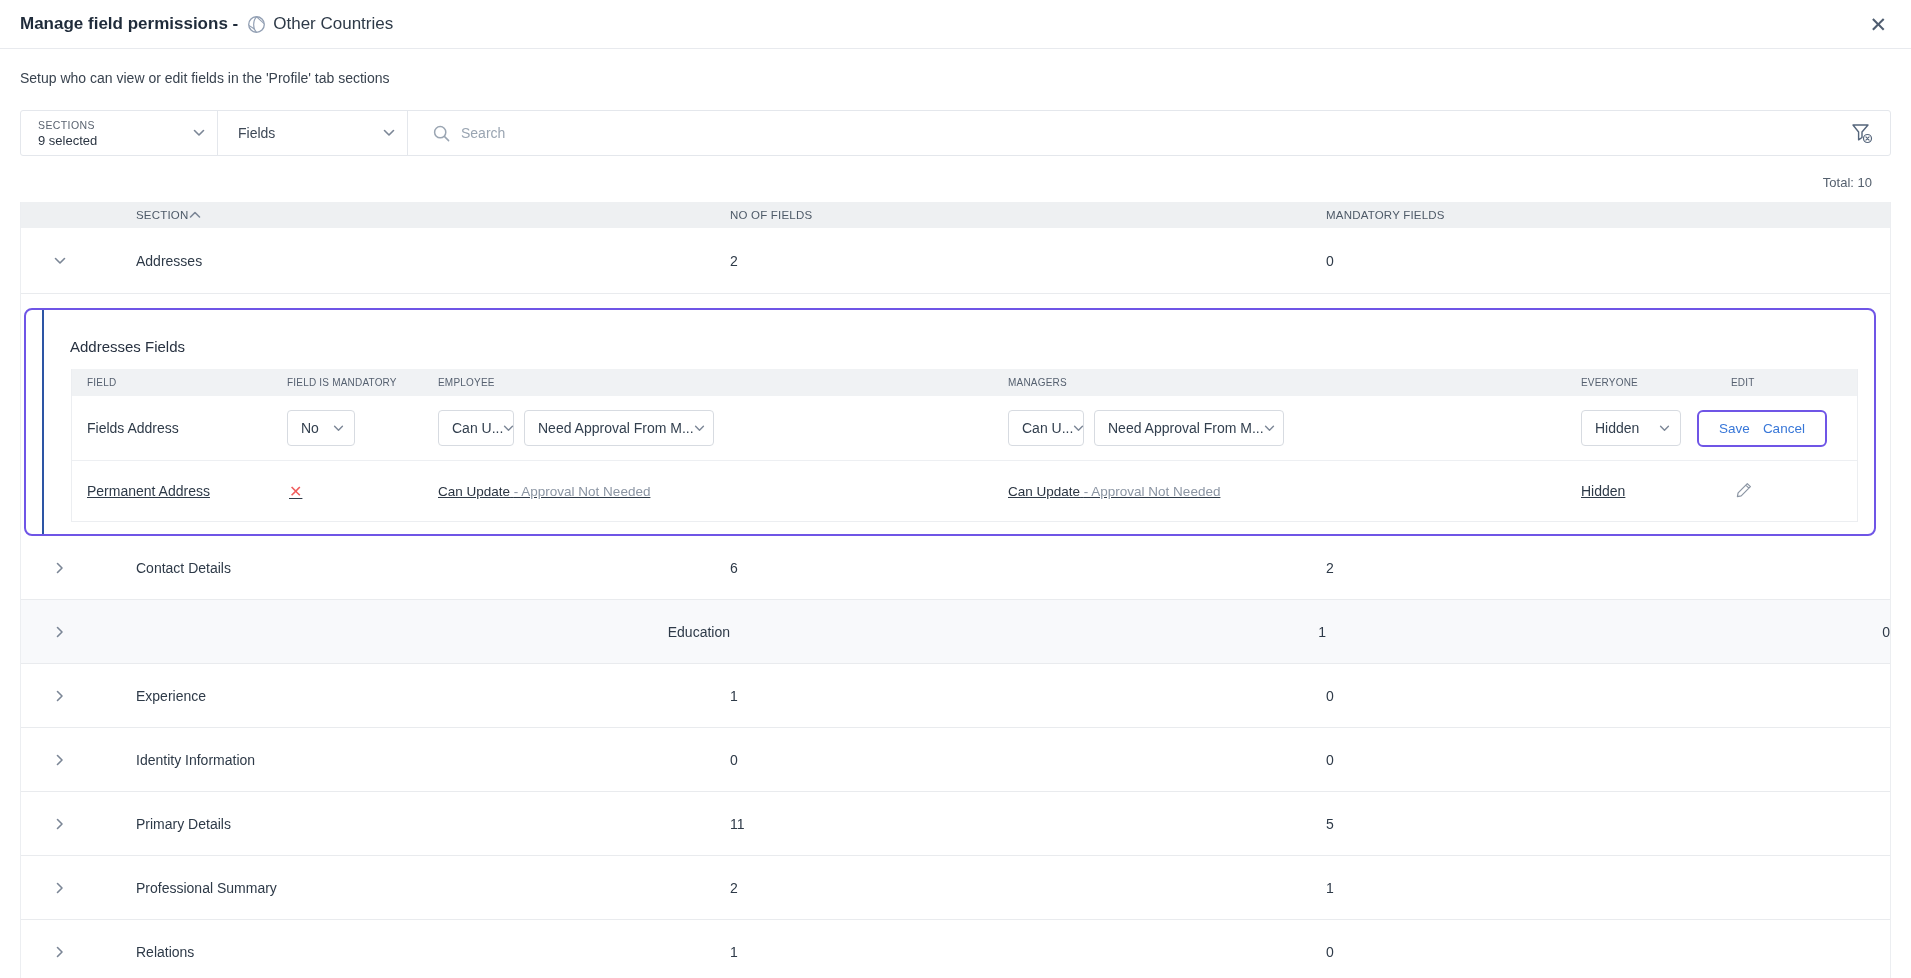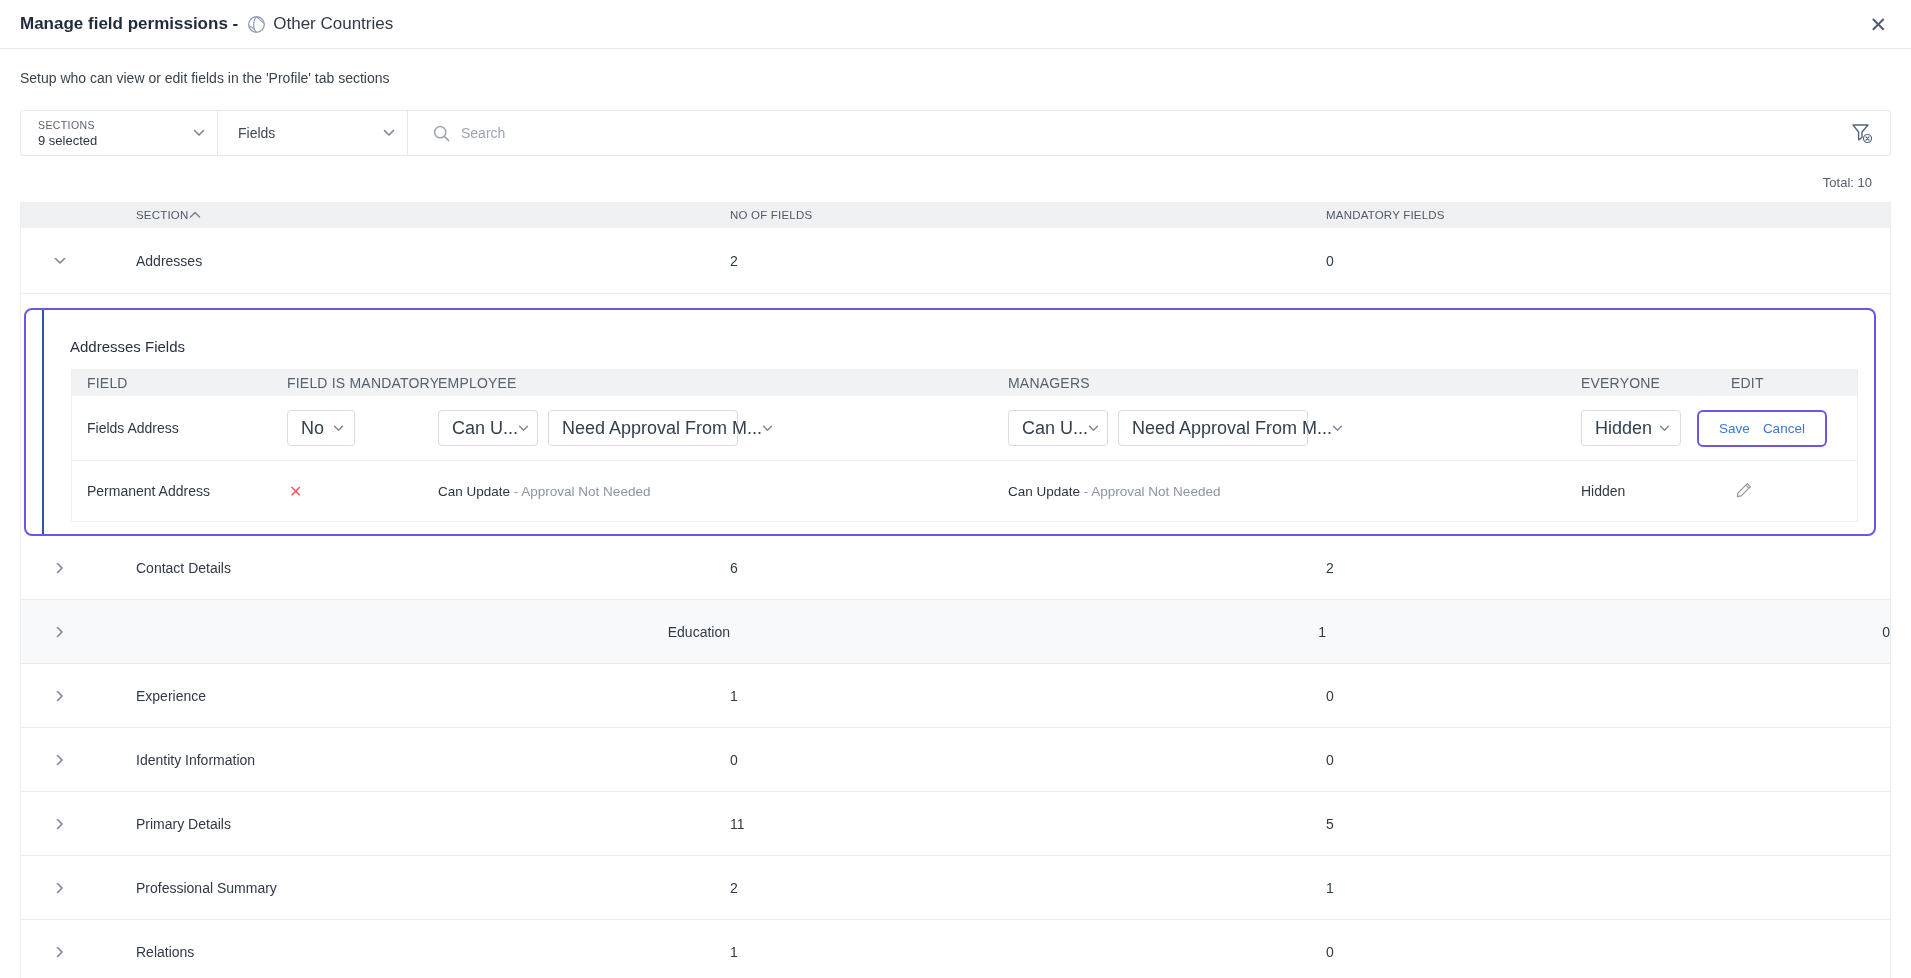--- a/index.html
+++ b/index.html
@@ -56,34 +56,34 @@
   .addr-row { height:66px; border-bottom:1px solid #e9ebee; }
 
   
   .panel { position:relative; margin:14px 14px 0 3px; border:2px solid #6f55e6;
     border-radius:8px; padding:28px 0 12px 0; background:#fff; }
   .navline { position:absolute; left:16px; top:0; bottom:0; width:2px; background:#2d55a5; }
   .panel-title { margin-left:44px; font-size:15px; font-weight:500; color:#273140; }
   .innertable { margin:14px 16px 0 45px; border:1px solid #eceef1; border-top:none; }
   .it-grid { display:grid; grid-template-columns:215px 151px 570px 573px 150px 1fr;
     align-items:center; }
-  .it-header { height:27px; background:#f0f2f4; font-size:14px; color:#566170;
+  .it-header { height:27px; background:#f0f2f4; font-size:10px; color:#566170;
     letter-spacing:.2px; }
   .it-header .hcell { white-space:nowrap; overflow:hidden; }
   .pad-first { padding-left:15px; }
   .it-row1 { height:65px; border-bottom:1px solid #edeff2; }
-  .it-row2 { height:60px; }
+  .it-row2 { height:60px;text-decoration:underline; }
   .cellflex { display:flex; align-items:center; gap:10px; }
   .fieldname { font-size:14px; color:#2e3a48; }
 
   .dd { height:36px; background:#fff; border:1px solid #d7dbe1; border-radius:4px;
     display:flex; align-items:center; justify-content:space-between; padding:0 10px 0 13px;
-    font-size:18px; color:#323f4e; cursor:pointer; white-space:nowrap; }
+    font-size:14px; color:#323f4e; cursor:pointer; white-space:nowrap; }
   .dd-no { width:68px; }
-  .dd-perm { width:100px; }
+  .dd-perm { width:76px; }
   .dd-appr { width:190px; }
   .dd-hidden { width:100px; }
 
   .savecancel { width:130px; height:37px; margin-left:-34px; border:2px solid #6f55e6;
     border-radius:6px; display:flex; align-items:center; justify-content:center; gap:13px;
     background:#fff; }
   .linkbtn { background:none; border:none; cursor:pointer; font-size:13.5px; color:#3877d8;
     font-family:inherit; padding:0; }
 
   .perm-text { font-size:13.5px; color:#2b3542; white-space:nowrap; }

